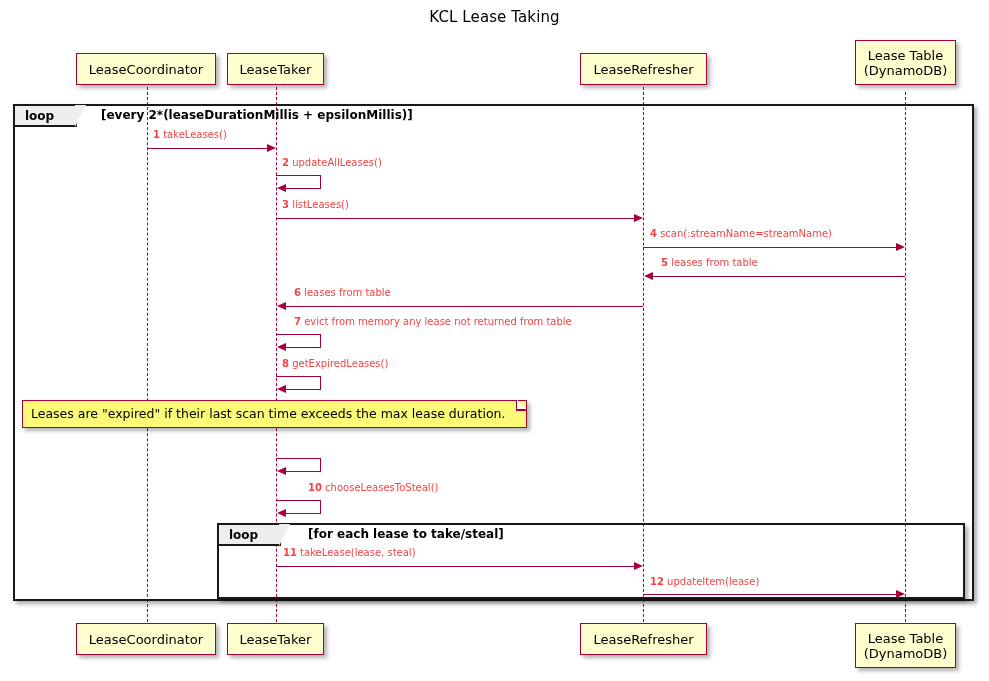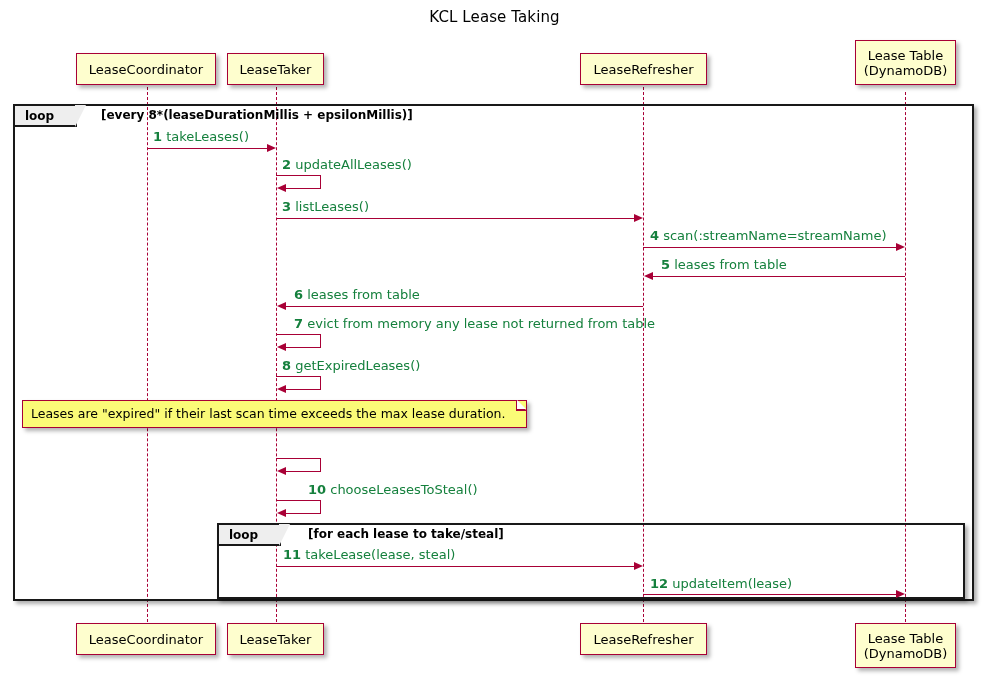--- a/index.html
+++ b/index.html
@@ -119,22 +119,22 @@
   }
   .arrow-l {
     position: absolute;
     width: 0; height: 0;
     border-right: 9px solid #A80036;
     border-top: 4.5px solid transparent;
     border-bottom: 4.5px solid transparent;
   }
   .msg-label {
     position: absolute;
-    font-size: 13px;
-    color: #15803d;
+    font-size: 10px;
+    color: #ef4444;
     white-space: nowrap;
   }
   .msg-num {
     font-weight: bold;
   }
 
   
   .note {
     position: absolute;
     box-sizing: border-box;
@@ -181,21 +181,21 @@
   <div class="participant" style="left:580px; top:53px; width:127px; height:32px;">
     <span>LeaseRefresher</span>
   </div>
   <div class="participant" style="left:855px; top:40px; width:101px; height:45px;">
     <span>Lease Table
 (DynamoDB)</span>
   </div>
 
   <div class="frame" style="left:13px; top:104px; width:961px; height:497px;"></div>
   <div class="frame-label" style="left:15px; top:106px; width:62px;">loop</div>
-  <div class="frame-cond" style="left:101px; top:108px;">[every 8*(leaseDurationMillis + epsilonMillis)]</div>
+  <div class="frame-cond" style="left:101px; top:108px;">[every 2*(leaseDurationMillis + epsilonMillis)]</div>
 
   <div class="msg-label" style="left:153px; top:129px;">
     <span class="msg-num">1</span>
     <span>takeLeases()</span>
   </div>
   <div class="msg-line" style="left:147px; top:148px; width:121px;"></div>
   <div class="arrow-r" style="left:267px; top:143.5px;"></div>
 
   <div class="msg-label" style="left:282px; top:157px;">
     <span class="msg-num">2</span>

